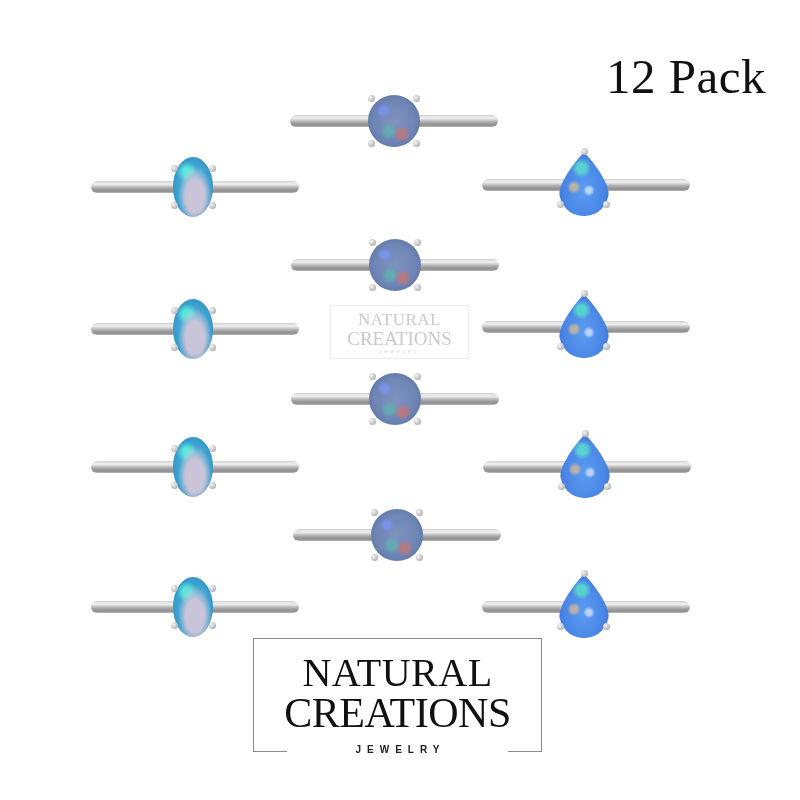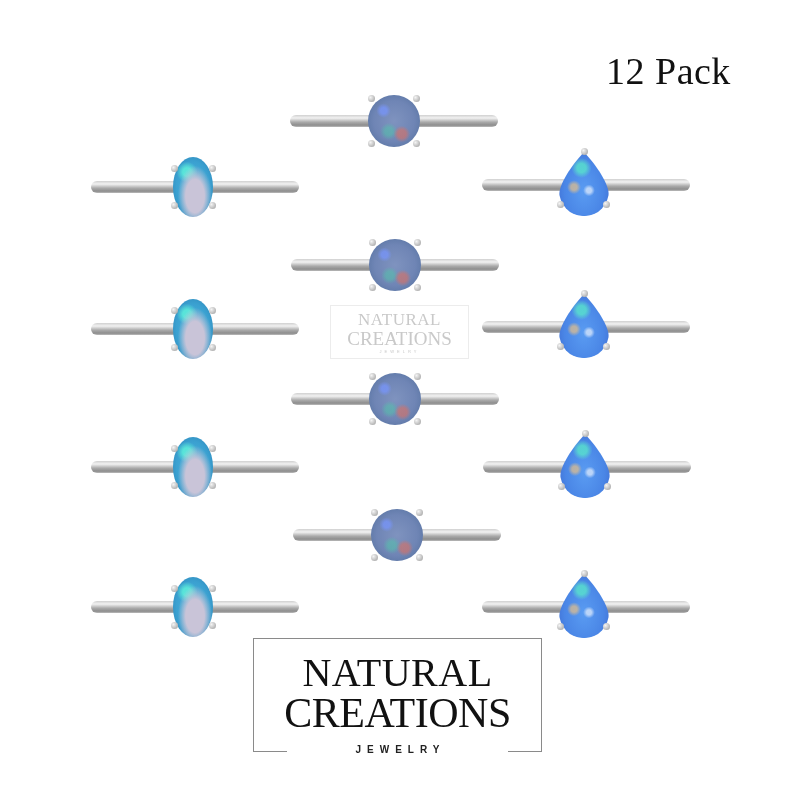--- a/index.html
+++ b/index.html
@@ -1,17 +1,17 @@
 <!DOCTYPE html>
 <html><head>
 <meta charset="utf-8">
 <style>
   html, body { margin: 0; padding: 0; background: #ffffff; }
   body { width: 800px; height: 800px; position: relative; overflow: hidden; font-family: "Liberation Serif", serif; }
-  .pack-label { position: absolute; left: 606px; top: 52px; font-size: 38px; color: #111; font-family: "Liberation Serif", serif; line-height: 1; letter-spacing: 0.5px; }
+  .pack-label { position: absolute; left: 606px; top: 52px; font-size: 49px; color: #111; font-family: "Liberation Serif", serif; line-height: 1; letter-spacing: 0.5px; }
   .ring { position: absolute; width: 208px; height: 80px; }
   .band { position: absolute; left: 0; right: 0; top: 50%; height: 12px; margin-top: -6px; border-radius: 6px;
           background: linear-gradient(to bottom, #d0d0d0 0%, #f2f2f2 25%, #a9a9a9 60%, #8d8d8d 85%, #bcbcbc 100%); }
   .prong { position: absolute; width: 7px; height: 7px; border-radius: 50%;
            background: radial-gradient(circle at 35% 35%, #f4f4f4, #9a9a9a); }
   .stone { position: absolute; }
   .stone.round { width: 52px; height: 52px; border-radius: 50%; left: 78px; top: 14px;
     background:
       radial-gradient(circle at 30% 30%, rgba(120,150,255,0.7) 0 6%, transparent 14%),
       radial-gradient(circle at 65% 75%, rgba(230,110,90,0.55) 0 8%, transparent 16%),

